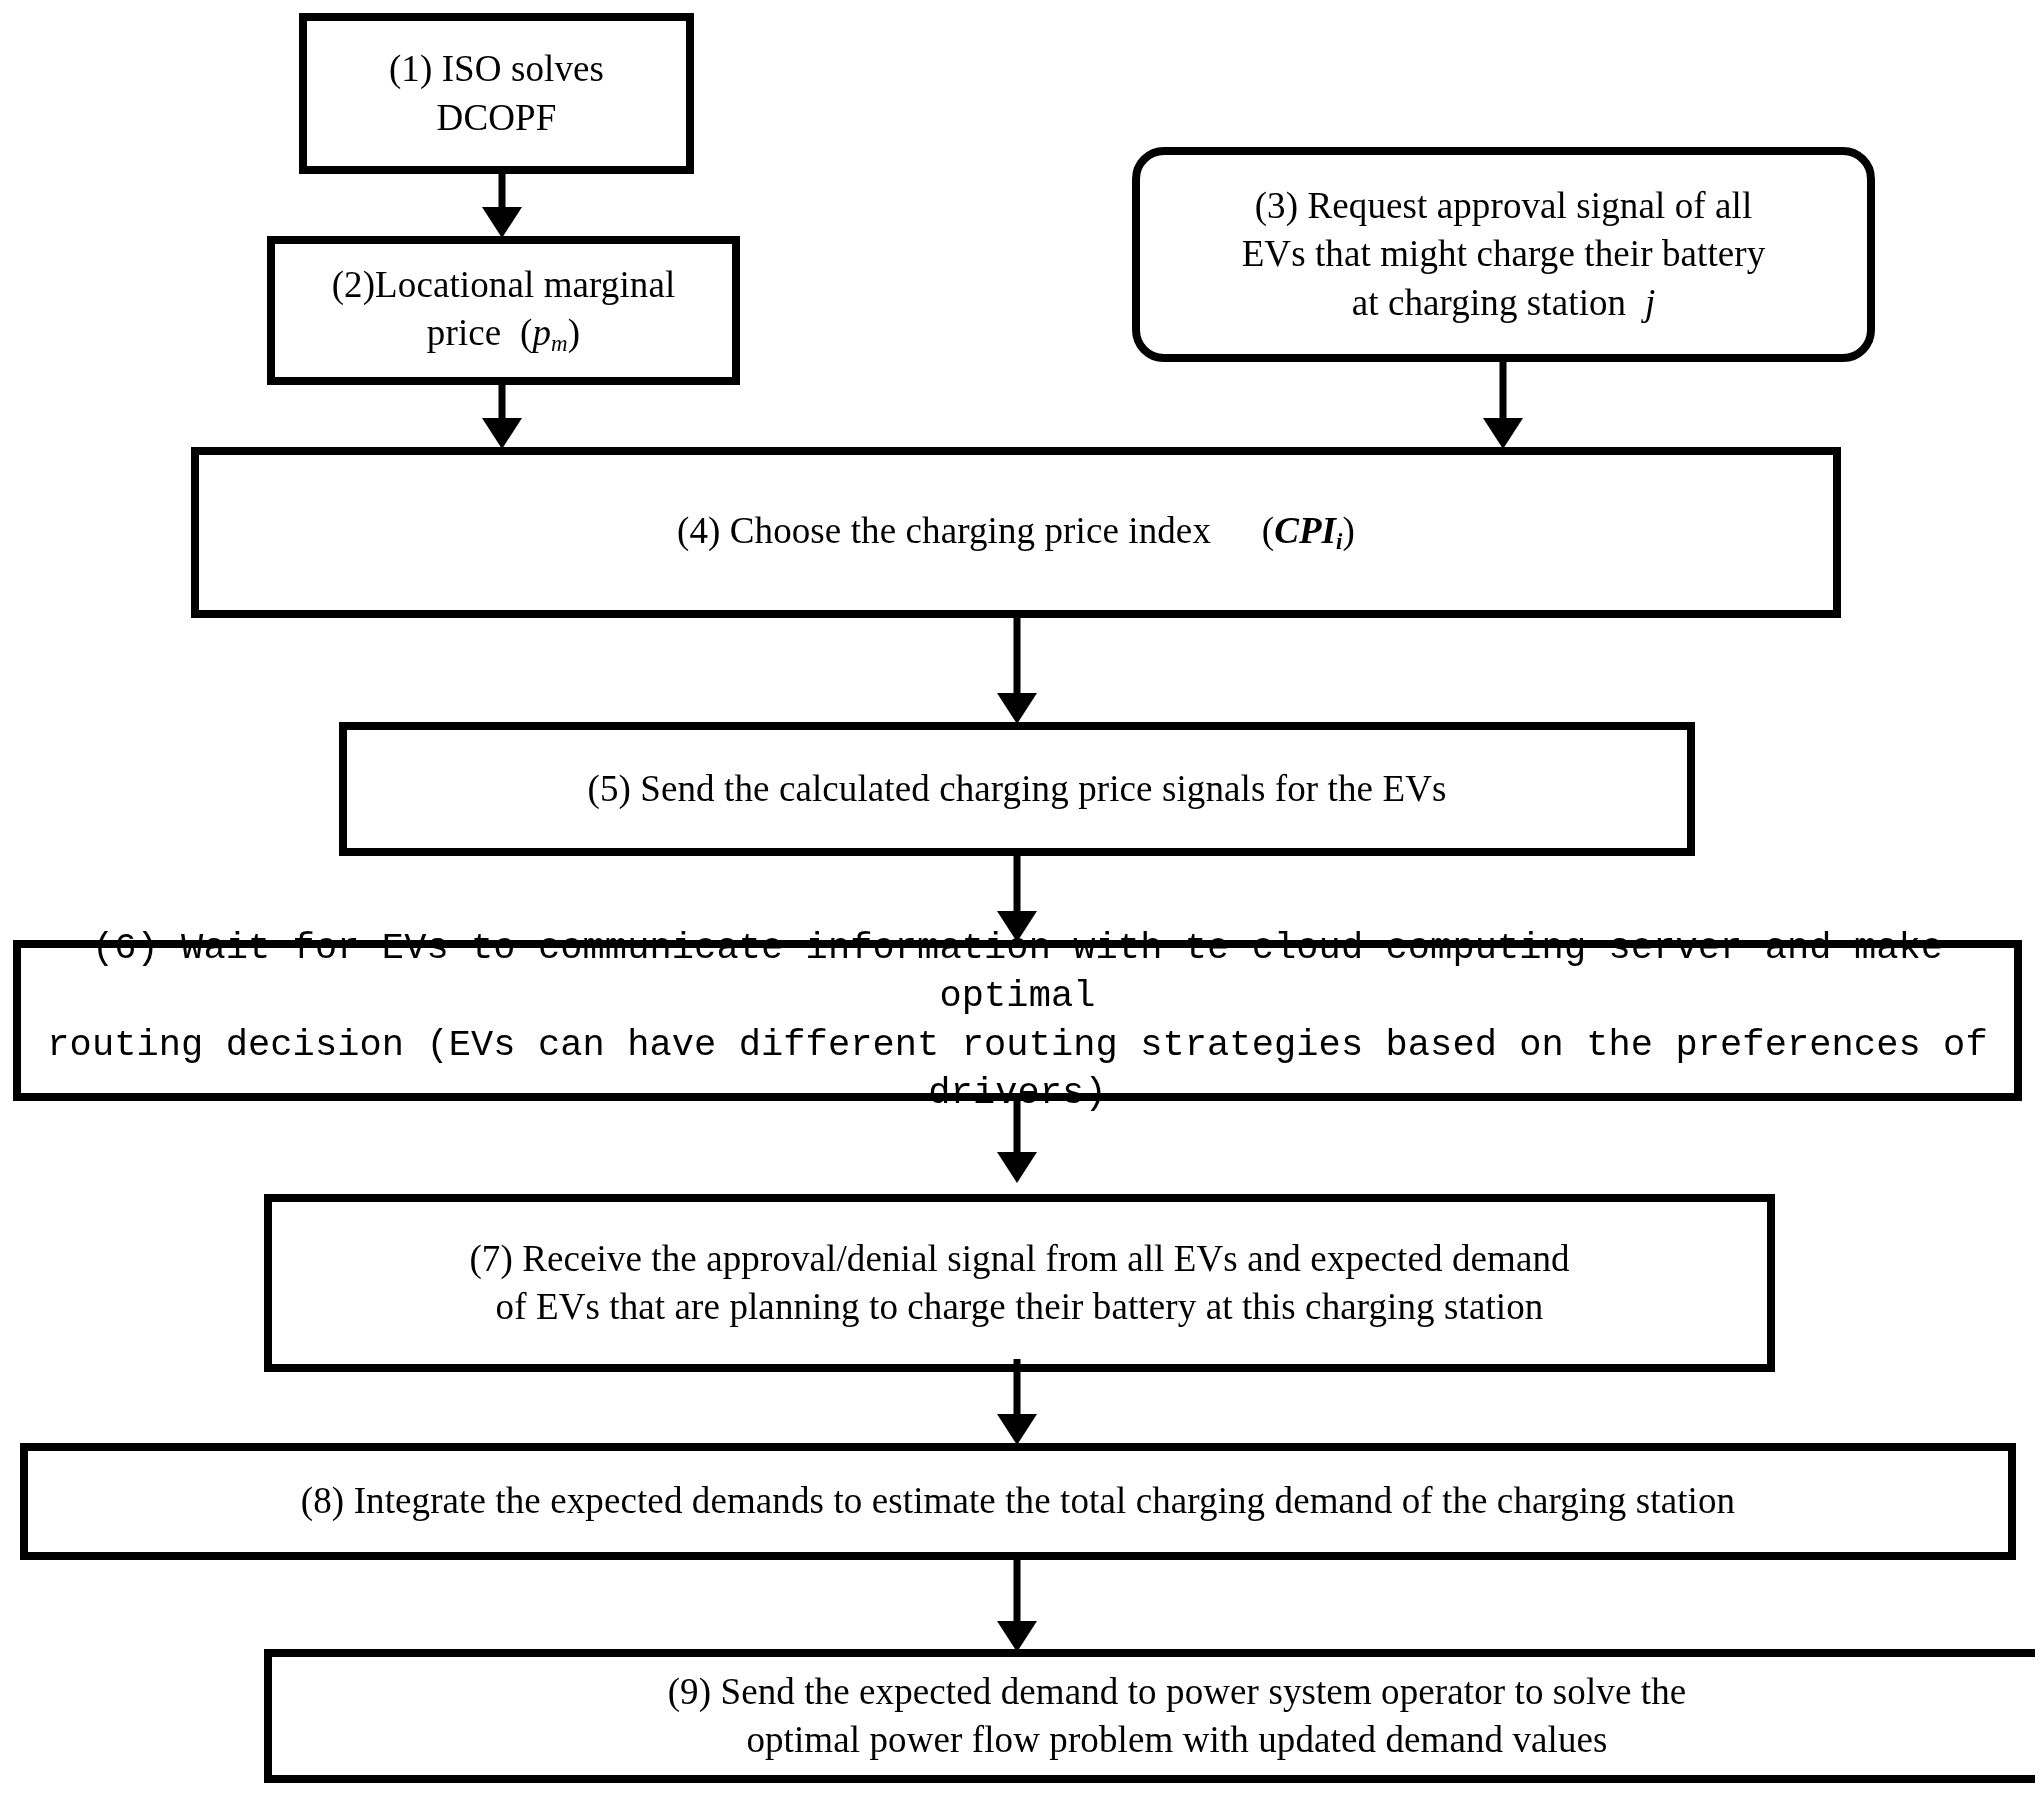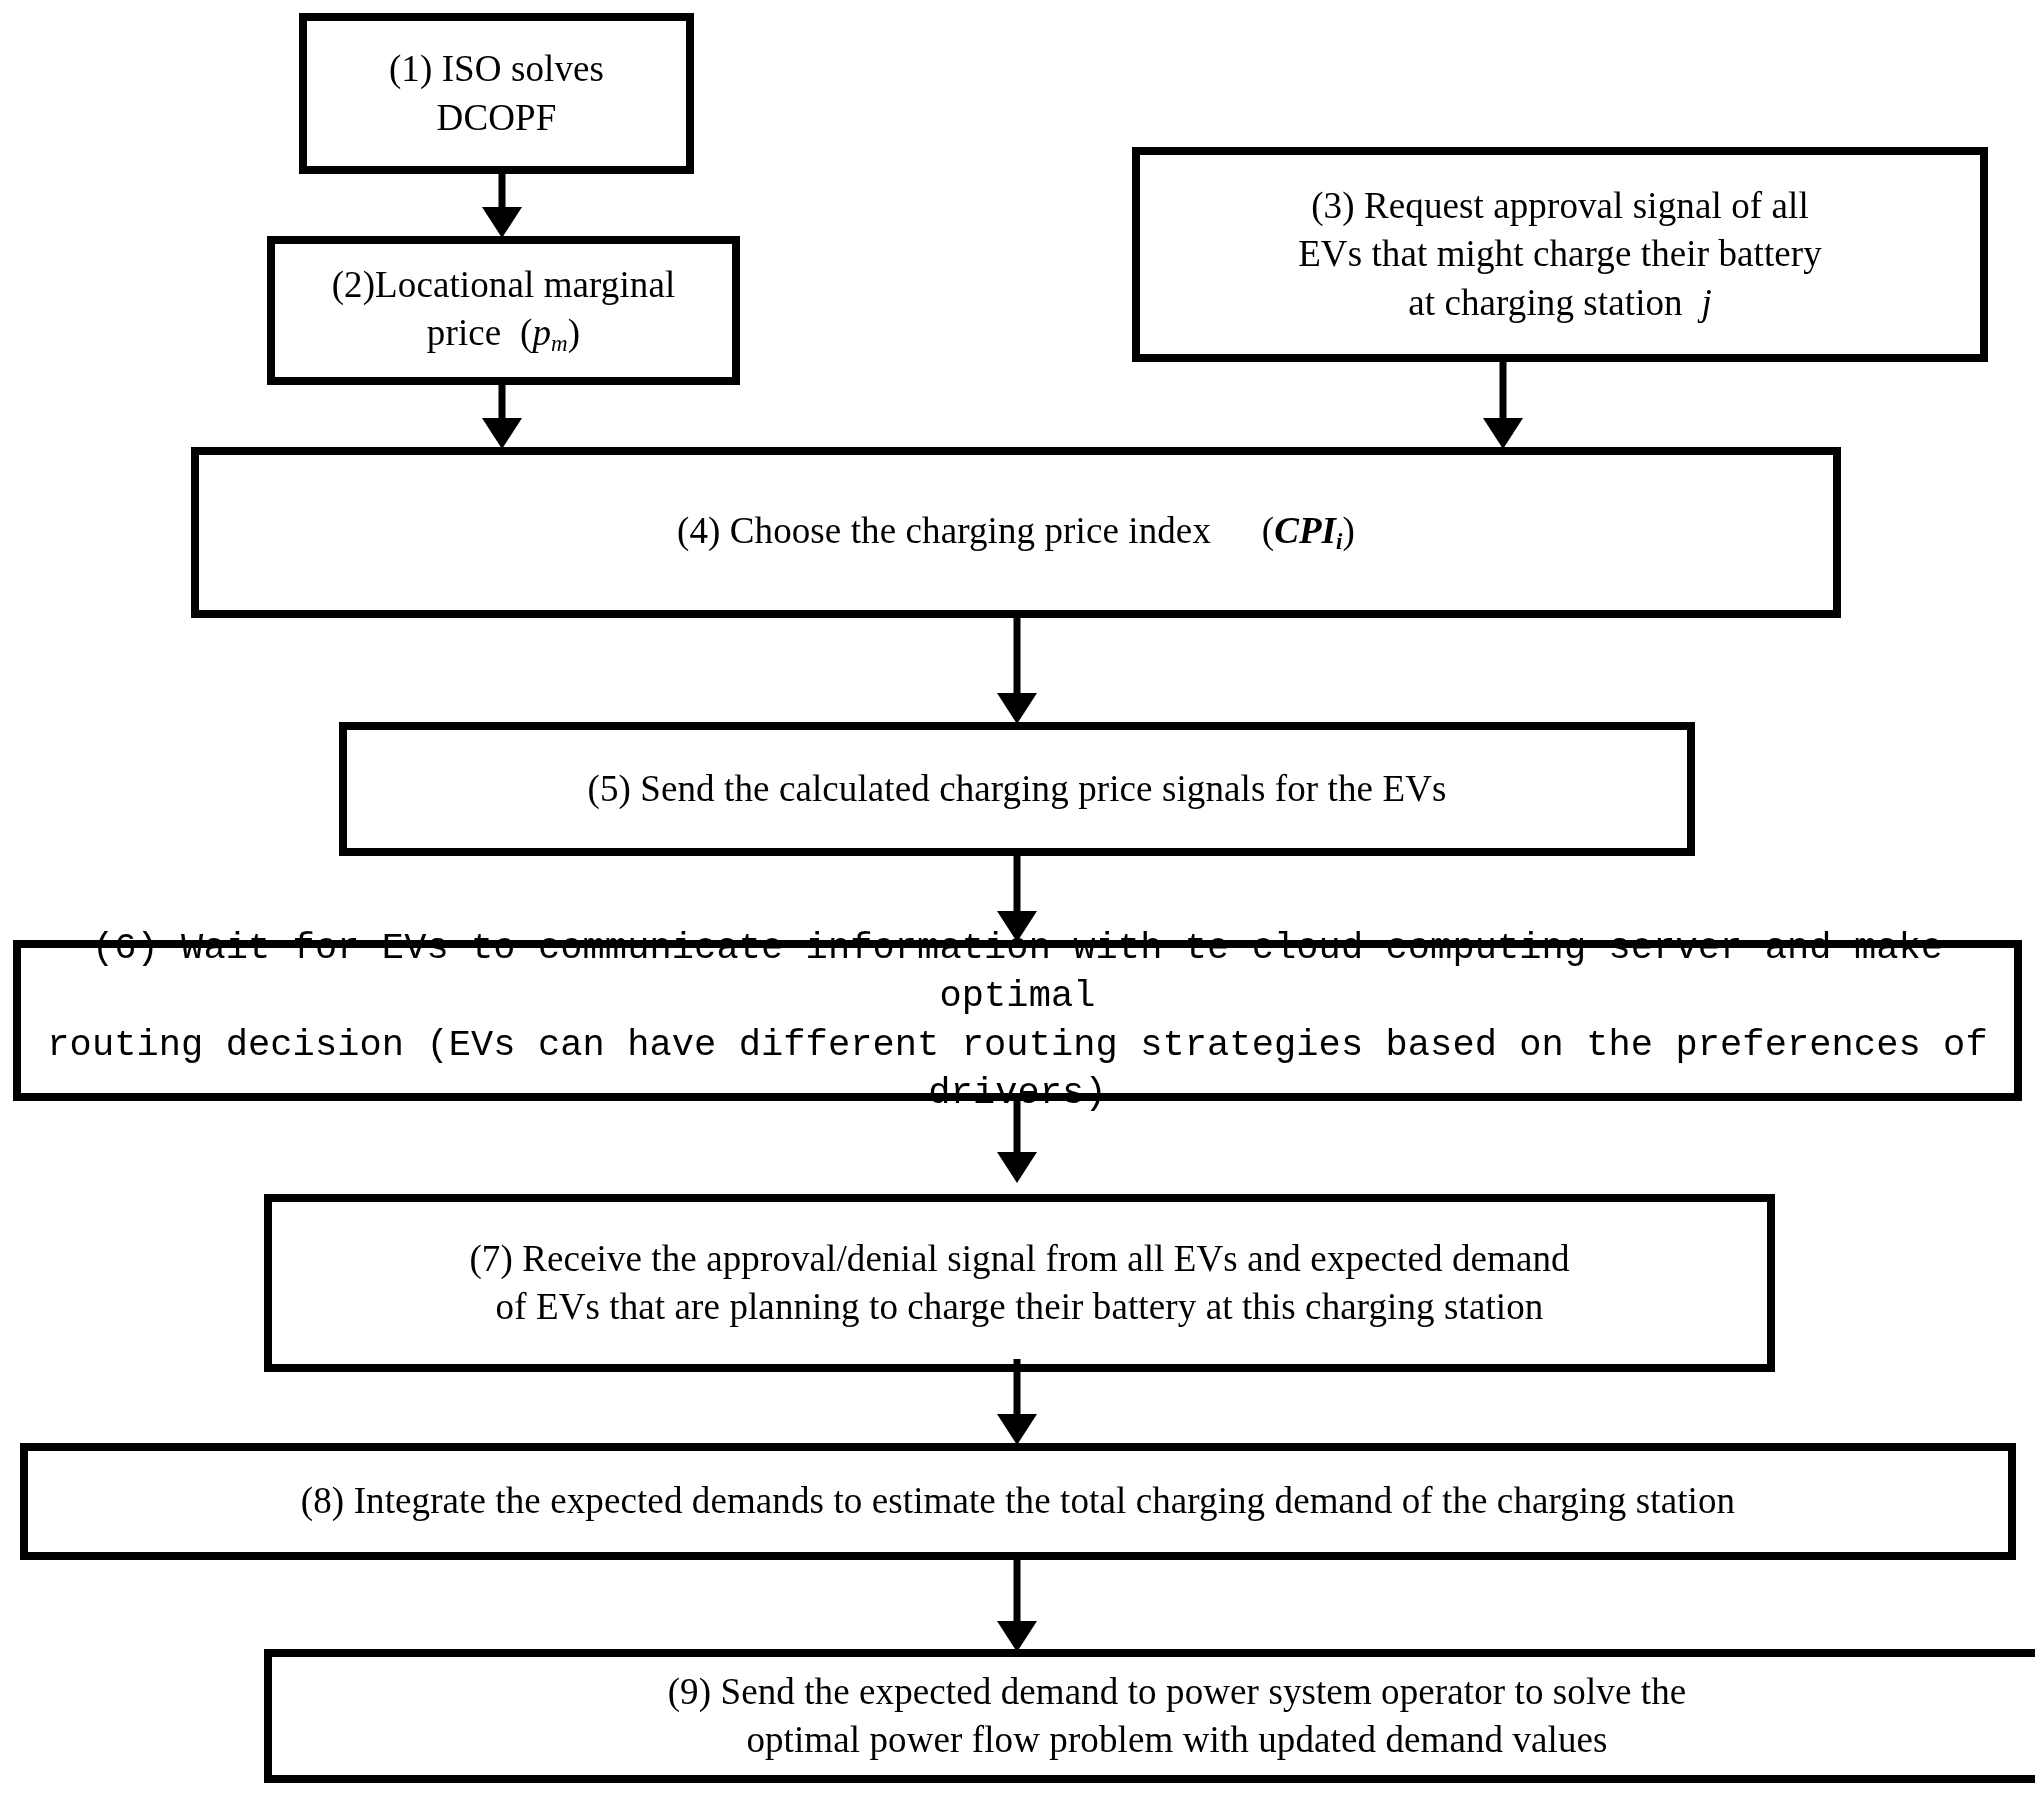--- a/index.html
+++ b/index.html
@@ -33,21 +33,21 @@
     width: 100%;
     padding: 0 9px;
     font-size: 37px;
     line-height: 1.30;
     letter-spacing: 0.1px;
   }
 
   
   #n1 { left: 299px;  top: 13px;   width: 395px;  height: 161px; }
   #n2 { left: 267px;  top: 236px;  width: 473px;  height: 149px; }
-  #n3 { left: 1132px; top: 147px;  width: 856px; height: 215px; }
+  #n3 { left: 1132px; top: 147px;  width: 743px; height: 215px; border-radius: 32px; }
   #n4 { left: 191px;  top: 447px;  width: 1650px; height: 171px; }
   #n5 { left: 339px;  top: 722px; width: 1356px; height: 134px; }
   #n6 { left: 13px;   top: 940px; width: 2009px; height: 161px; font-family: Liberation Mono, monospace; }
   #n7 { left: 264px;  top: 1181px; width: 1511px; height: 178px; margin-top: 13px; }
   #n8 { left: 20px;   top: 1443px; width: 1996px; height: 117px; }
   #n9 { left: 264px;  top: 1649px; width: 1826px; height: 134px; justify-content: flex-end; }
 
   
   .arrow { position: absolute; }
   .arrow .shaft {

